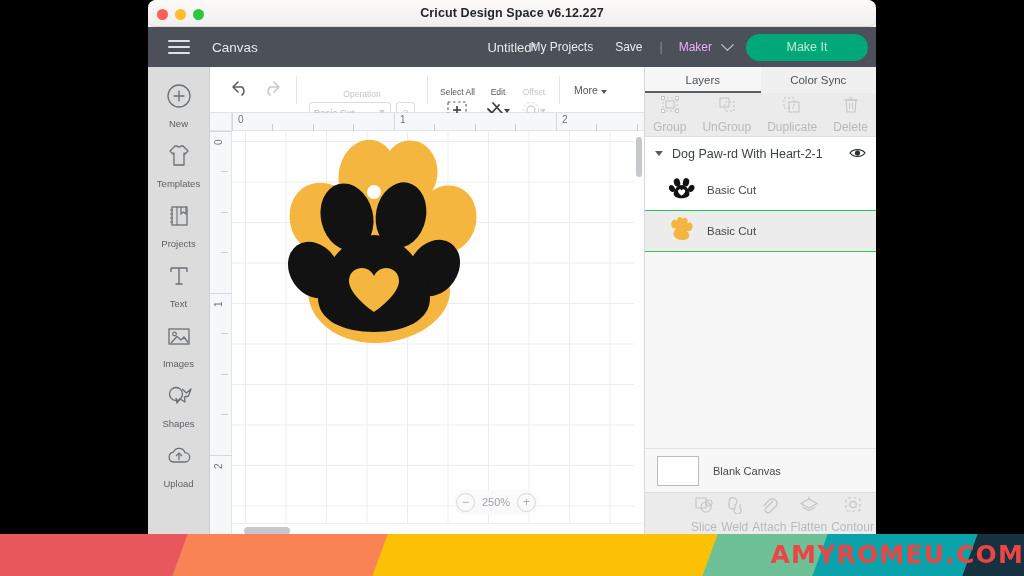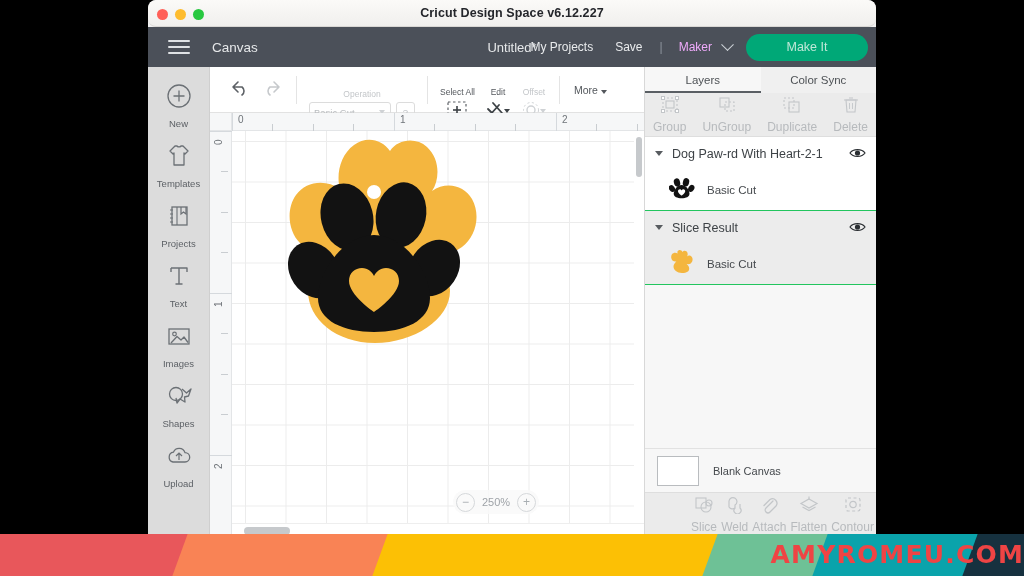--- a/index.html
+++ b/index.html
@@ -517,30 +517,20 @@
                   <ellipse cx="22.3" cy="12.4" rx="2.8" ry="3.7" transform="rotate(34 22.3 12.4)" fill="#121212"></ellipse>
                   <path d="M12.6 9 C 17 9, 20.5 14.3, 20.5 17.8 C 20.5 20.8, 17 22.3, 12.6 22.3 C 8.2 22.3, 4.7 20.8, 4.7 17.8 C 4.7 14.3, 8.2 9, 12.6 9 Z" fill="#121212"></path>
                   <path d="M12.6 19.6 C 12.6 19.6, 9 17.2, 9 15.2 C 9 14, 9.9 13.3, 10.9 13.3 C 11.7 13.3, 12.3 13.9, 12.6 14.5 C 12.9 13.9, 13.5 13.3, 14.3 13.3 C 15.3 13.3, 16.2 14, 16.2 15.2 C 16.2 17.2, 12.6 19.6, 12.6 19.6 Z" fill="#fff"></path>
                 </svg>
               </span>
               <span class="child-label">Basic Cut</span>
             </div>
           </div>
 
           <div class="layer-group">
-            <div class="layer-head grey">
-              <span class="tri"></span>
-              <span class="layer-title">Slice Result</span>
-              <span class="eye">
-                <svg width="17" height="12" viewBox="0 0 17 12">
-                    <path d="M1 6 C 4 1.5, 13 1.5, 16 6 C 13 10.5, 4 10.5, 1 6 Z" fill="none" stroke="#2b2f33" stroke-width="1.2"></path>
-                    <circle cx="8.5" cy="6" r="2.6" fill="#2b2f33"></circle>
-                  </svg>
-              </span>
-            </div>
             <div class="layer-child grey">
               <span>
                 <svg width="26" height="24" viewBox="0 0 26 24">
                   <path d="M13 23 C 8 23, 4.5 20, 4.5 16.5 C 4.5 14.2, 6 12.6, 7.3 11.4 C 6 11.7, 4.5 11.4, 3.5 10.4 C 2 8.9, 1.7 6.1, 3 4.3 C 4.3 2.5, 6.8 2.3, 8.6 3.5 C 8.1 1.8, 8.6 0.5, 10 0.2 C 11.5 -0.2, 13 0.9, 13.6 2 C 14.3 0.7, 16 0.3, 17.3 1.3 C 19 2.6, 19 4.9, 18 6.4 C 19.8 5, 22 5.5, 23 7.3 C 24.2 9.3, 23.5 12.1, 21.7 13.4 C 20.6 14.2, 19 14.3, 17.7 14 C 19 15.2, 20.2 16.7, 20.2 18.5 C 20.2 21.3, 18 23, 13 23 Z" fill="#f4b63f"></path>
                 </svg>
               </span>
               <span class="child-label">Basic Cut</span>
             </div>
           </div>
 

